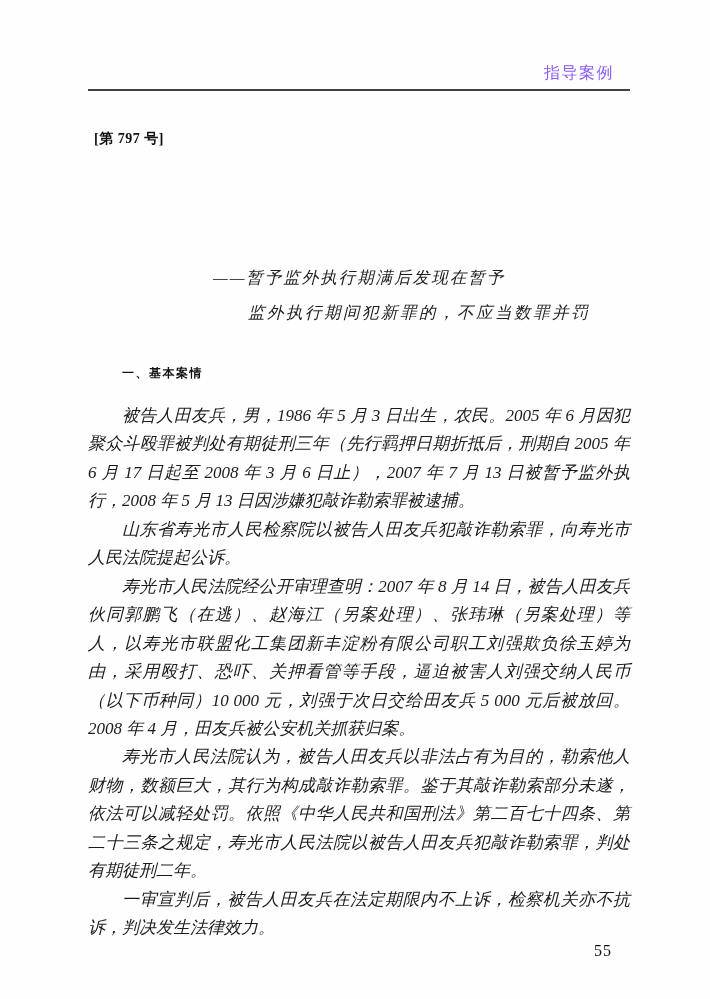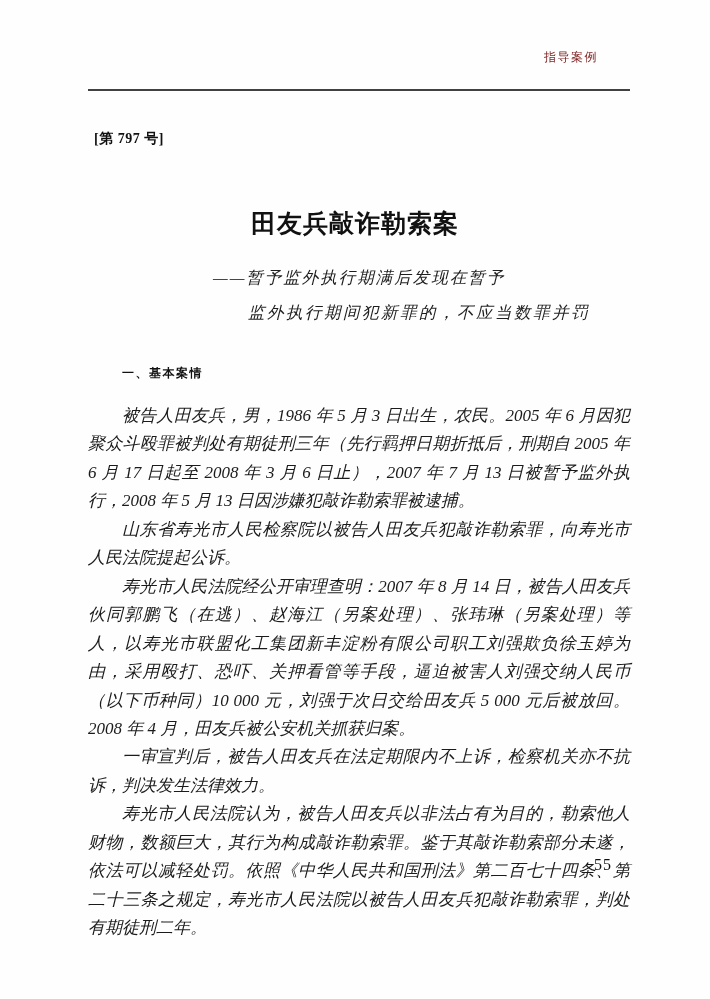--- a/index.html
+++ b/index.html
@@ -11,25 +11,25 @@
       position: relative;
       width: 710px;
       height: 999px;
       background: #fefefe;
       font-family: "Liberation Serif", "DejaVu Serif", serif;
       color: #1b1b1b;
       overflow: hidden;
     }
     .running-header {
       position: absolute;
-      top: 49px;
+      top: 63px;
       left: 544px;
-      font-size: 12px;
+      font-size: 16px;
       letter-spacing: 1.5px;
-      color: #7f1d1d;
+      color: #8b5cf6;
     }
     .header-rule {
       position: absolute;
       top: 89px;
       left: 88px;
       width: 542px;
       height: 2px;
       background: #414141;
     }
     .case-number {
@@ -93,49 +93,48 @@
       color: #1b1b1b;
     }
     .body-text p {
       margin: 0;
       padding: 0;
       text-indent: 2em;
       font-style: italic;
     }
     .page-number {
       position: absolute;
-      top: 856px;
+      top: 942px;
       left: 594px;
       font-size: 16px;
       letter-spacing: 1px;
       color: #111;
     }
   </style>
 </head>
 <body>
 
 <div class="page">
 
   <div class="running-header">指导案例</div>
 
   <div class="header-rule"></div>
 
   <div class="case-number">[第 797 号]</div>
 
-  <h1 class="case-title">田友兵敲诈勒索案</h1>
 
   <div class="subtitle-line first">——暂予监外执行期满后发现在暂予</div>
 
   <div class="subtitle-line second">监外执行期间犯新罪的，不应当数罪并罚</div>
 
   <h2 class="section-heading">一、基本案情</h2>
 
   <div class="body-text">
     <p>被告人田友兵，男，1986 年 5 月 3 日出生，农民。2005 年 6 月因犯聚众斗殴罪被判处有期徒刑三年（先行羁押日期折抵后，刑期自 2005 年 6 月 17 日起至 2008 年 3 月 6 日止），2007 年 7 月 13 日被暂予监外执行，2008 年 5 月 13 日因涉嫌犯敲诈勒索罪被逮捕。</p>
     <p>山东省寿光市人民检察院以被告人田友兵犯敲诈勒索罪，向寿光市人民法院提起公诉。</p>
     <p>寿光市人民法院经公开审理查明：2007 年 8 月 14 日，被告人田友兵伙同郭鹏飞（在逃）、赵海江（另案处理）、张玮琳（另案处理）等人，以寿光市联盟化工集团新丰淀粉有限公司职工刘强欺负徐玉婷为由，采用殴打、恐吓、关押看管等手段，逼迫被害人刘强交纳人民币（以下币种同）10 000 元，刘强于次日交给田友兵 5 000 元后被放回。2008 年 4 月，田友兵被公安机关抓获归案。</p>
+    <p>寿光市人民法院认为，被告人田友兵以非法占有为目的，勒索他人财物，数额巨大，其行为构成敲诈勒索罪。鉴于其敲诈勒索部分未遂，依法可以减轻处罚。依照《中华人民共和国刑法》第二百七十四条、第二十三条之规定，寿光市人民法院以被告人田友兵犯敲诈勒索罪，判处有期徒刑二年。</p>
     <p>一审宣判后，被告人田友兵在法定期限内不上诉，检察机关亦不抗诉，判决发生法律效力。</p>
-    <p>寿光市人民法院认为，被告人田友兵以非法占有为目的，勒索他人财物，数额巨大，其行为构成敲诈勒索罪。鉴于其敲诈勒索部分未遂，依法可以减轻处罚。依照《中华人民共和国刑法》第二百七十四条、第二十三条之规定，寿光市人民法院以被告人田友兵犯敲诈勒索罪，判处有期徒刑二年。</p>
   </div>
 
   <div class="page-number">55</div>
 
 </div>
 
 </body></html>

